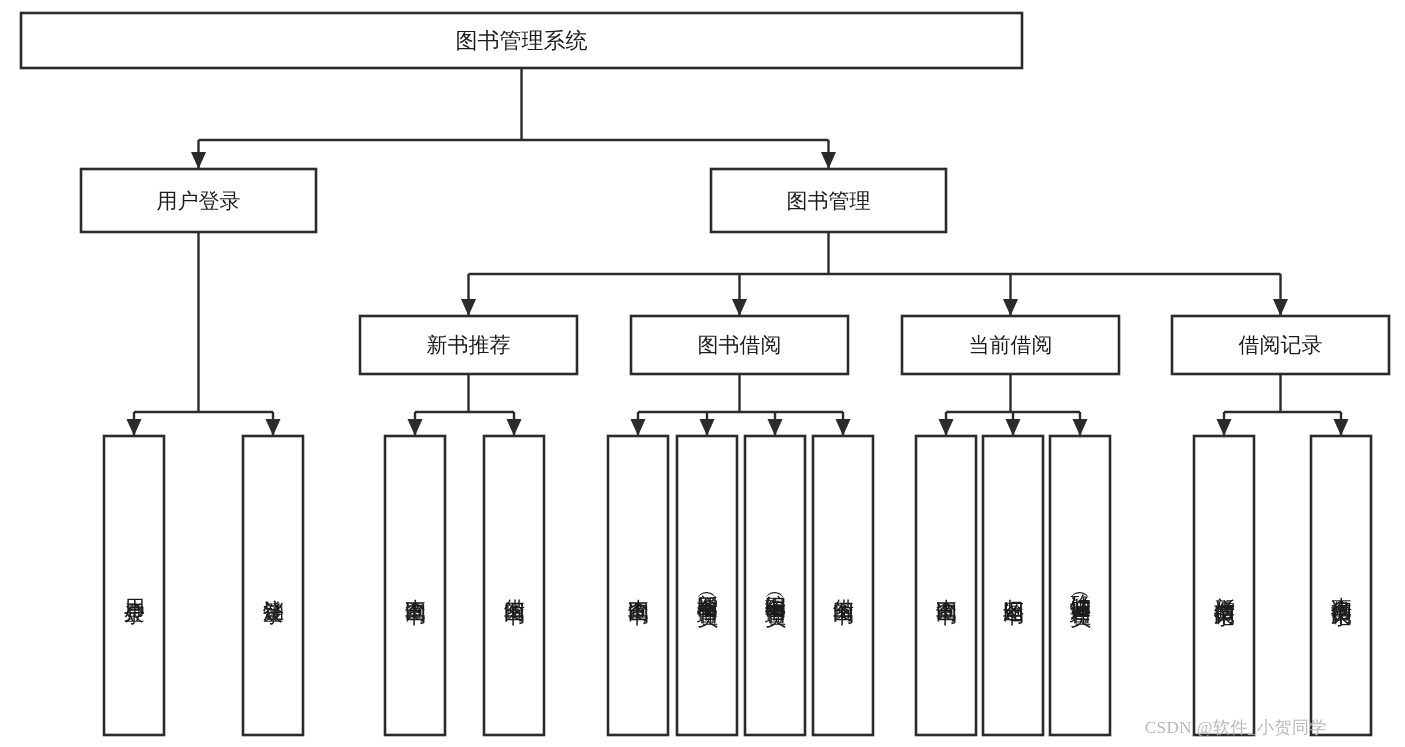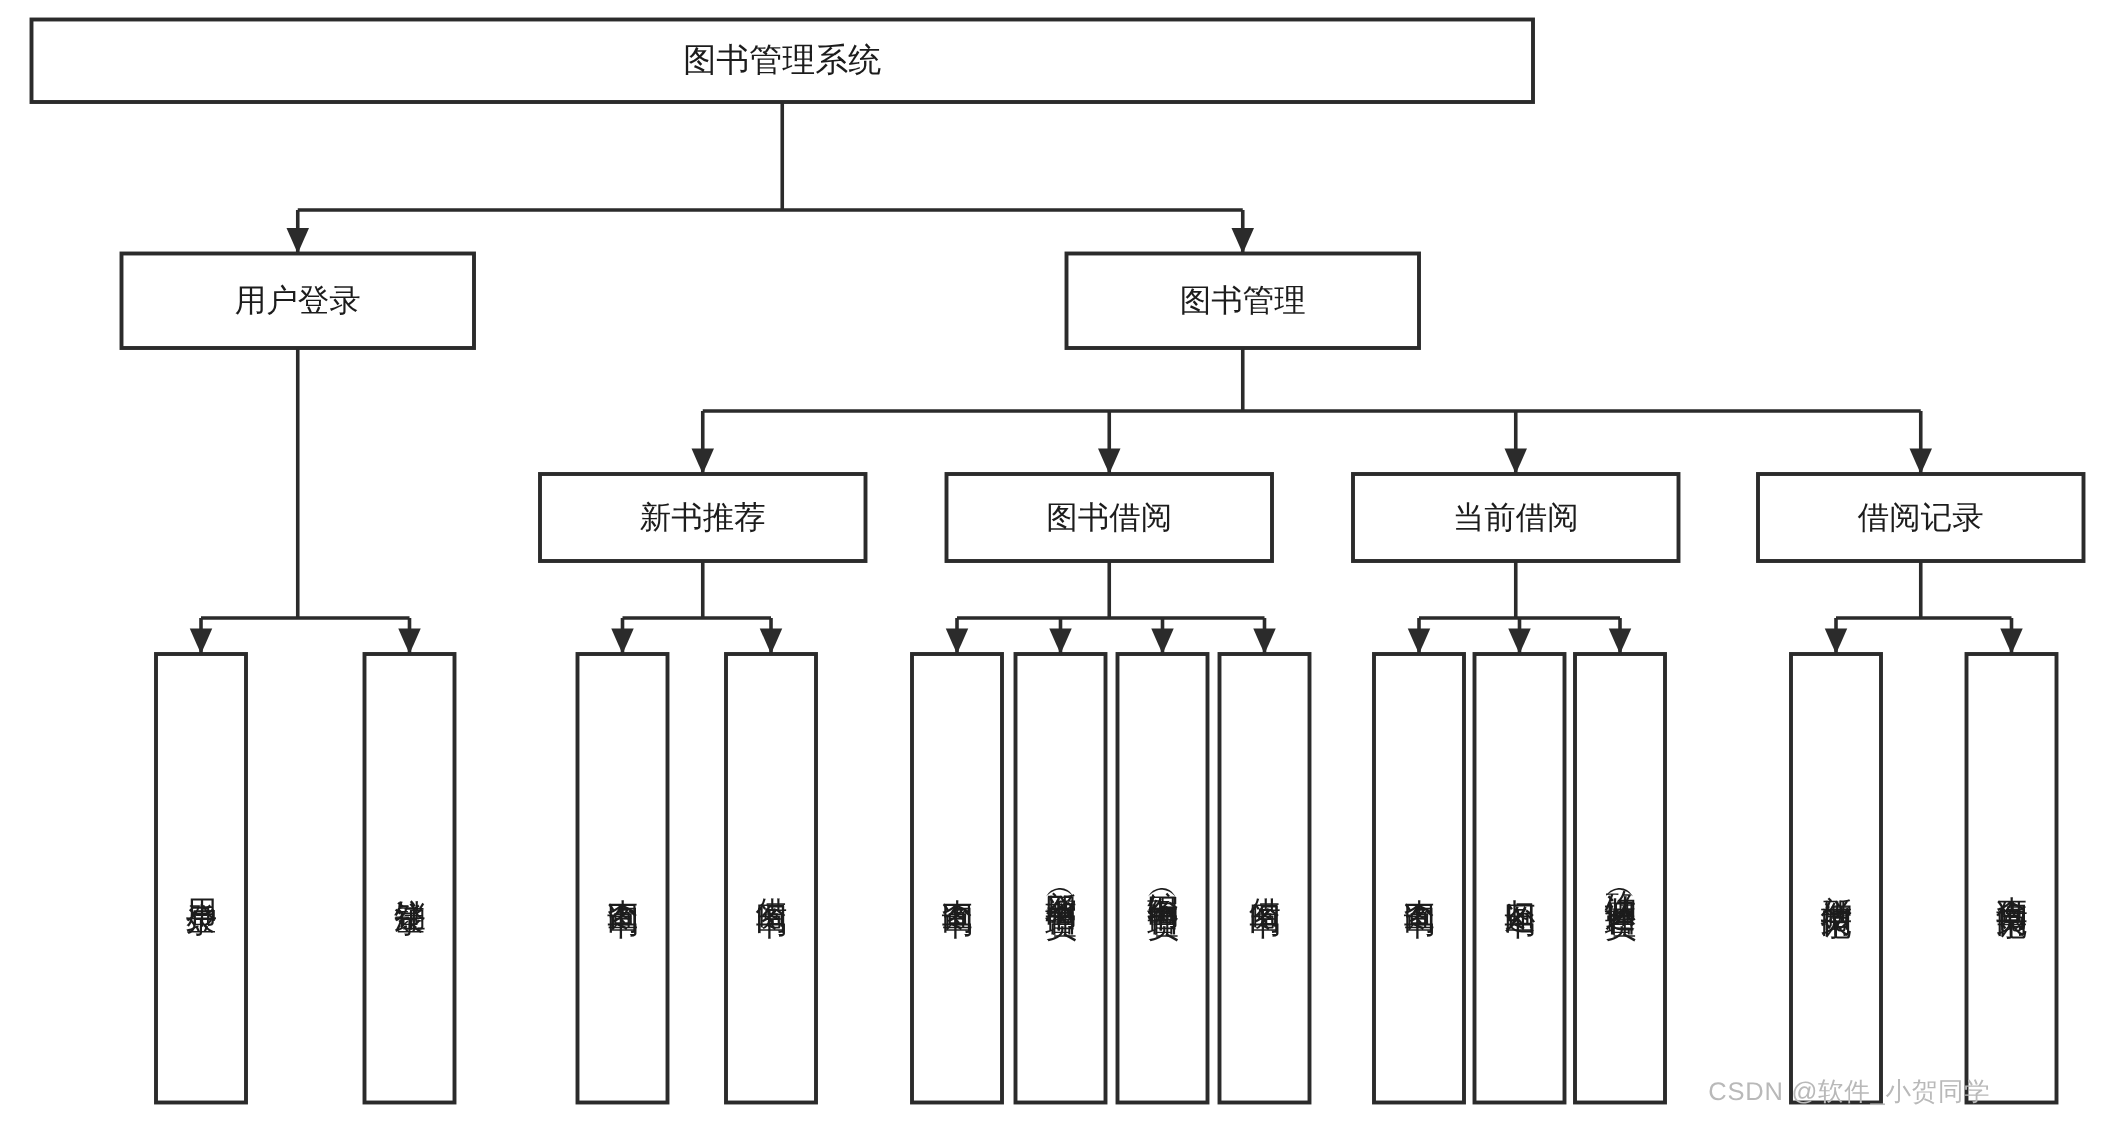--- a/index.html
+++ b/index.html
@@ -64,21 +64,21 @@
     line-height: 1.18;
     letter-spacing: 2px;
     color: #1c1c1c;
     white-space: nowrap;
     text-align: center;
   }
   .watermark {
     position: absolute;
     right: 14px;
     bottom: 8px;
-    font-family: Liberation Sans, sans-serif;
+    font-family: Liberation Serif, serif;
     font-size: 17px;
     color: #b9b9b9;
     letter-spacing: 0.5px;
     white-space: nowrap;
     pointer-events: none;
   }
 </style>
 </head>
 <body>
 

